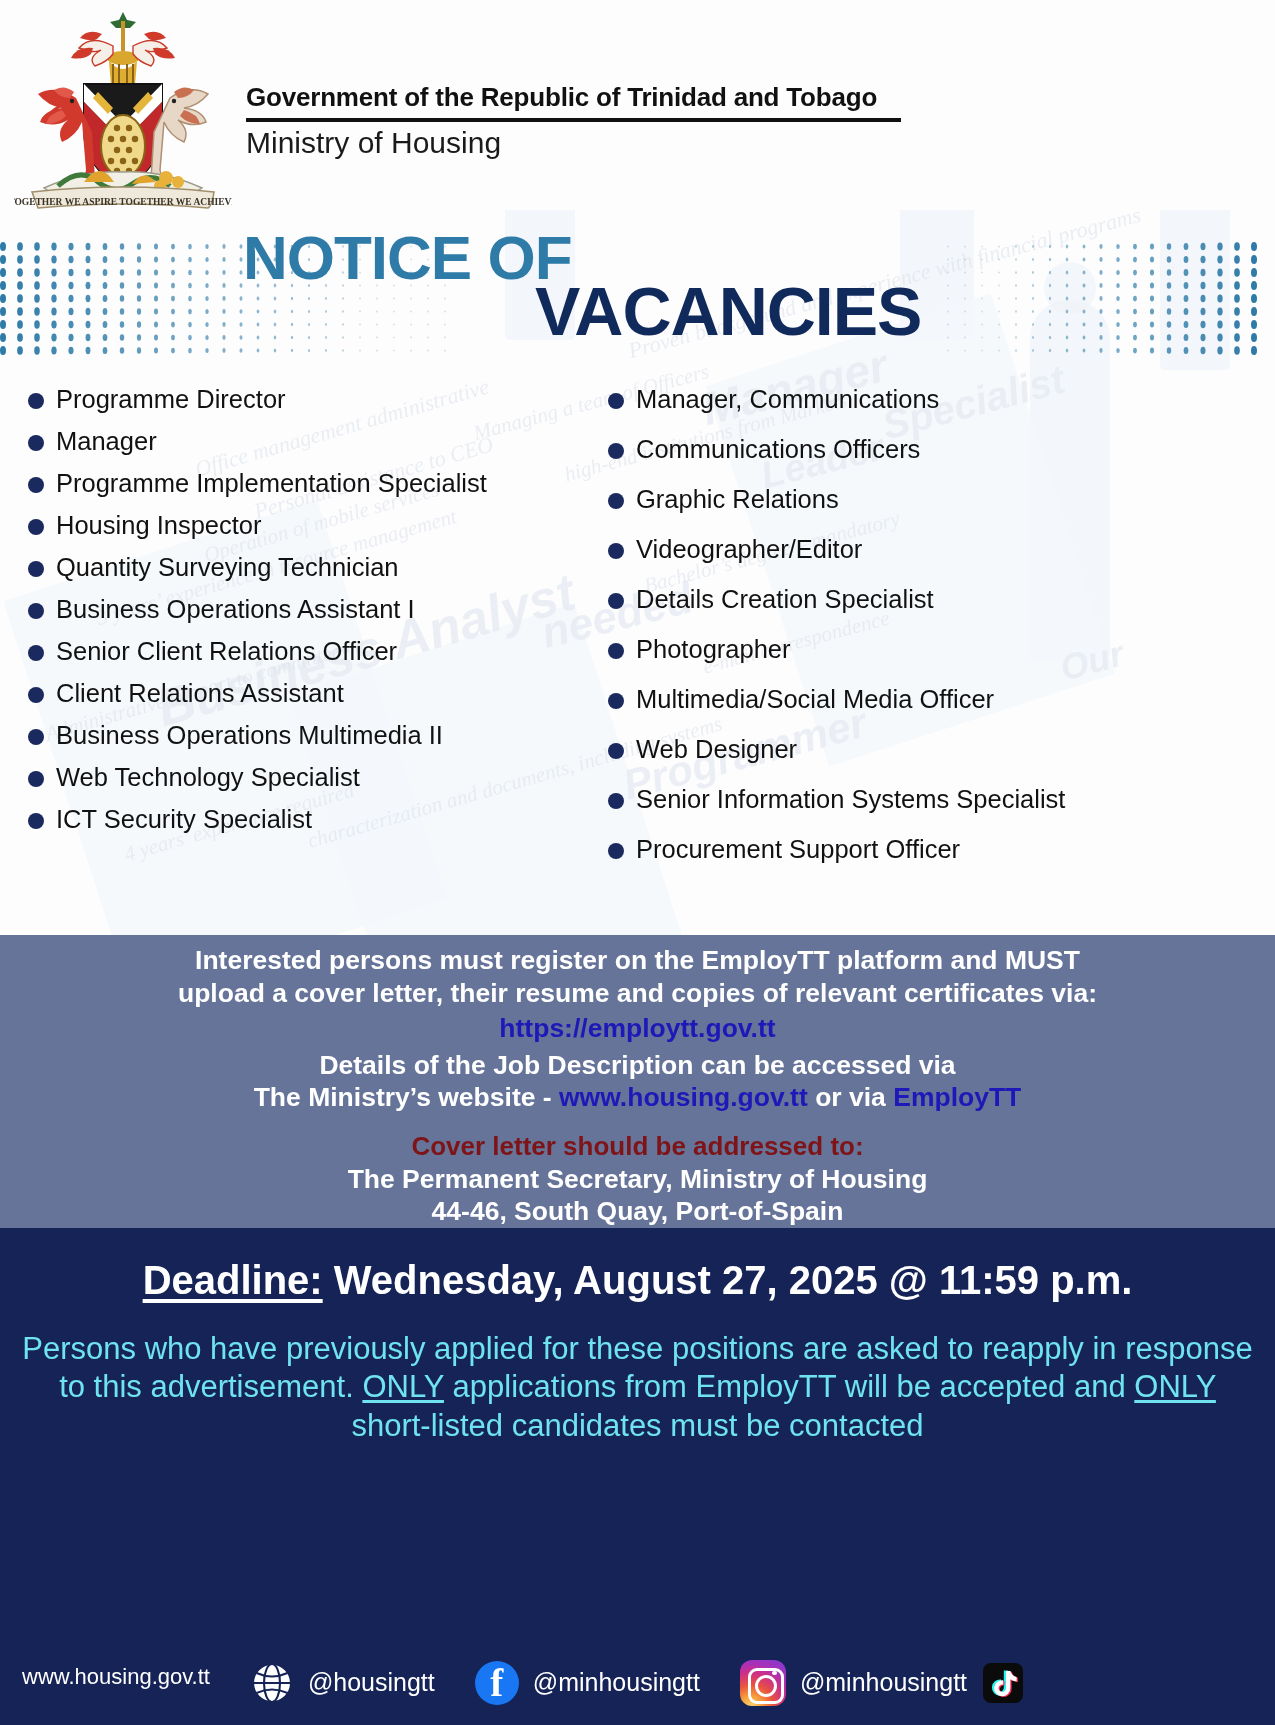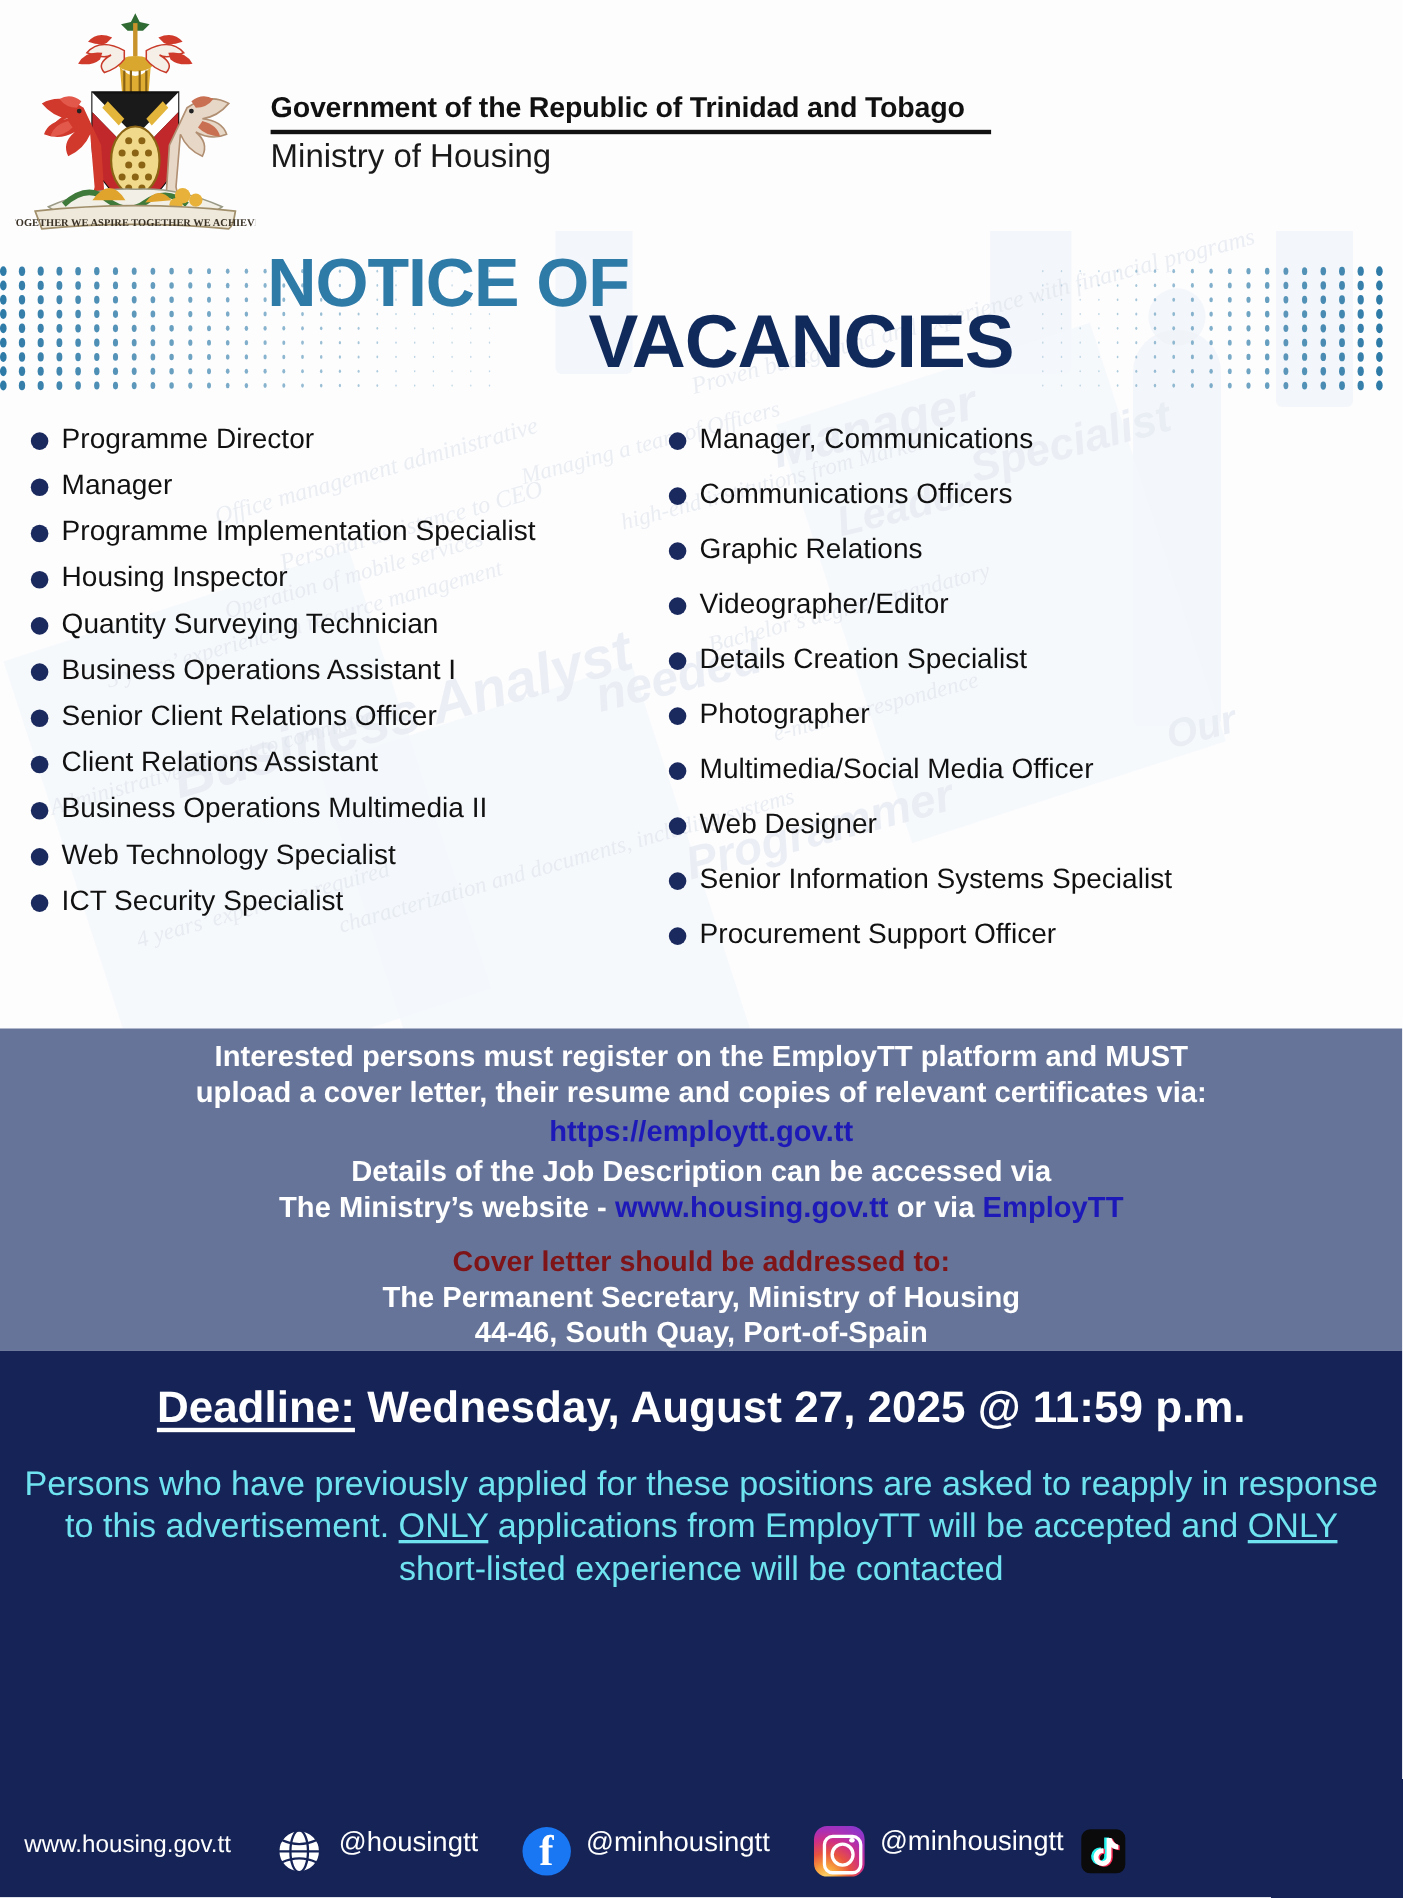--- a/index.html
+++ b/index.html
@@ -98,21 +98,21 @@
   .deadline u{text-decoration:underline;text-underline-offset:5px;}
   .note{
     position:absolute;left:22px;top:1330px;width:1231px;text-align:center;
     color:#6fe3ef;font-size:31px;line-height:1.24;
   }
   .note u{text-decoration:underline;text-underline-offset:3px;}
 
   
   .footer{position:absolute;left:0;top:1628px;width:1275px;height:97px;display:flex;align-items:center;}
   .f-site{color:#fff;font-size:22px;margin-left:22px;}
-  .f-item{display:flex;margin-left:40px;margin-top:12px;}
+  .f-item{display:flex;align-items:center;margin-left:40px;margin-top:12px;}
   .f-handle{color:#fff;font-size:25px;margin-left:14px;}
   .ico{flex:none;display:block;}
   .ig-ico{width:46px;height:46px;border-radius:12px;
     background:radial-gradient(circle at 24% 102%, #fdd86f 0%, #f8a13c 18%, #e8533f 38%, #cf2f85 58%, #a930b8 74%, #7a3bd6 100%);
     position:relative;}
   .ig-ico .sq{position:absolute;left:8px;top:8px;width:30px;height:30px;border:3.4px solid #fff;border-radius:9px;}
   .ig-ico .ci{position:absolute;left:15px;top:15px;width:16px;height:16px;border:3.4px solid #fff;border-radius:50%;}
   .ig-ico .dt{position:absolute;right:9px;top:11px;width:4.6px;height:4.6px;border-radius:50%;background:#fff;}
   .fb-ico{width:44px;height:44px;border-radius:50%;background:#1977f3;position:relative;}
   .fb-ico span{position:absolute;left:0;right:0;top:-1px;text-align:center;color:#fff;
@@ -791,21 +791,21 @@
     <div class="info-line redline" style="margin-top:16px;">Cover letter should be addressed to:</div>
     <div class="info-line">The Permanent Secretary, Ministry of Housing</div>
     <div class="info-line">44-46, South Quay, Port-of-Spain</div>
   </div>
 
   <div class="band-dead"></div>
   <div class="deadline">
     <u>Deadline:</u><span> Wednesday, August 27, 2025 @ 11:59 p.m.</span>
   </div>
   <div class="note">
-    <span>Persons who have previously applied for these positions are asked to reapply in response to this advertisement. </span><u>ONLY</u><span> applications from EmployTT will be accepted and </span><u>ONLY</u><span> short-listed experience will be contacted</span>
+    <span>Persons who have previously applied for these positions are asked to reapply in response to this advertisement. </span><u>ONLY</u><span> applications from EmployTT will be accepted and </span><u>ONLY</u><span> short-listed candidates must be contacted</span>
   </div>
 
   <div class="footer">
     <div class="f-site">www.housing.gov.tt</div>
 
     <div class="f-item">
       <svg class="ico" width="44" height="44" viewBox="0 0 44 44">
         <circle cx="22" cy="22" r="19" fill="#fff"></circle>
         <g stroke="#152356" stroke-width="2.1" fill="none">
           <circle cx="22" cy="22" r="19"></circle>

